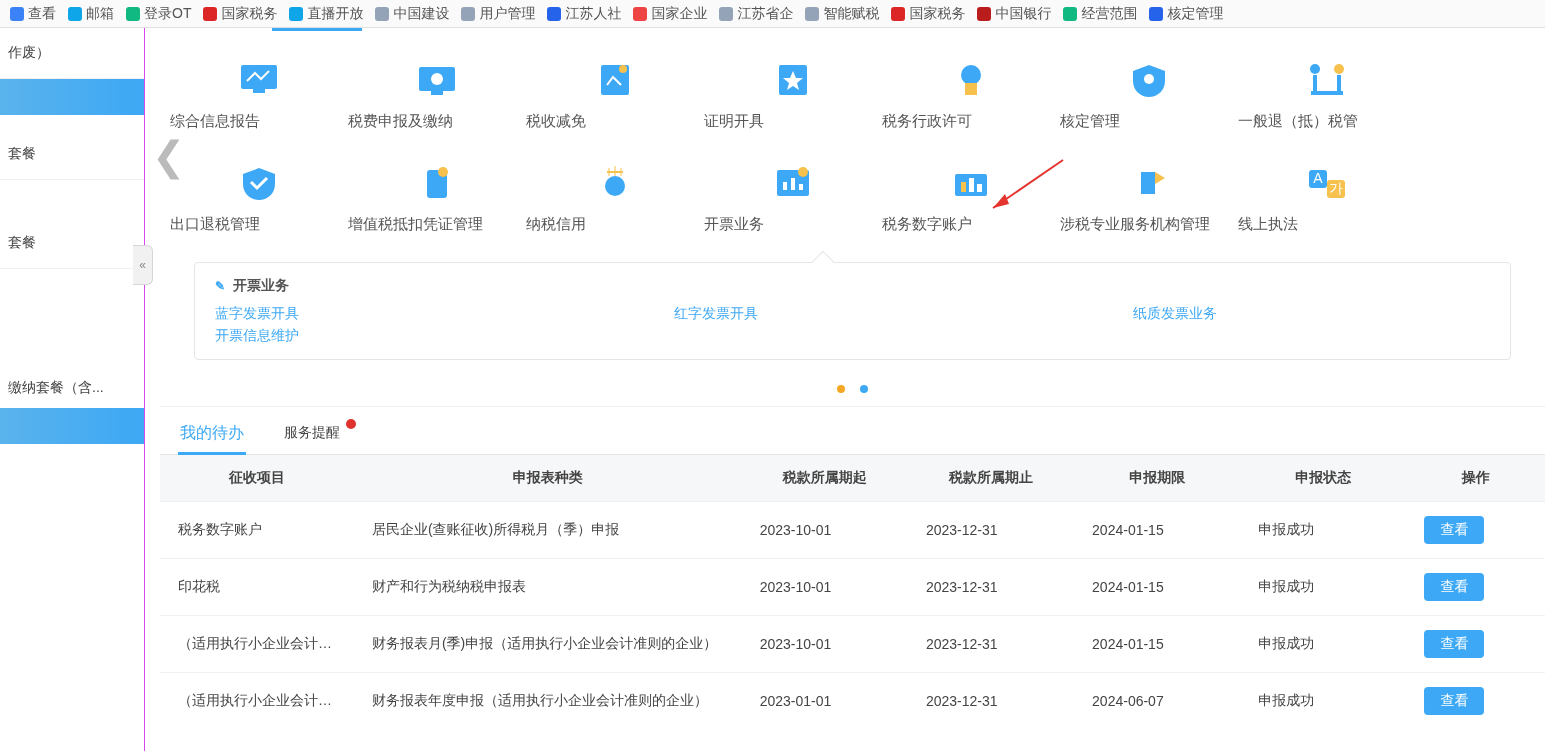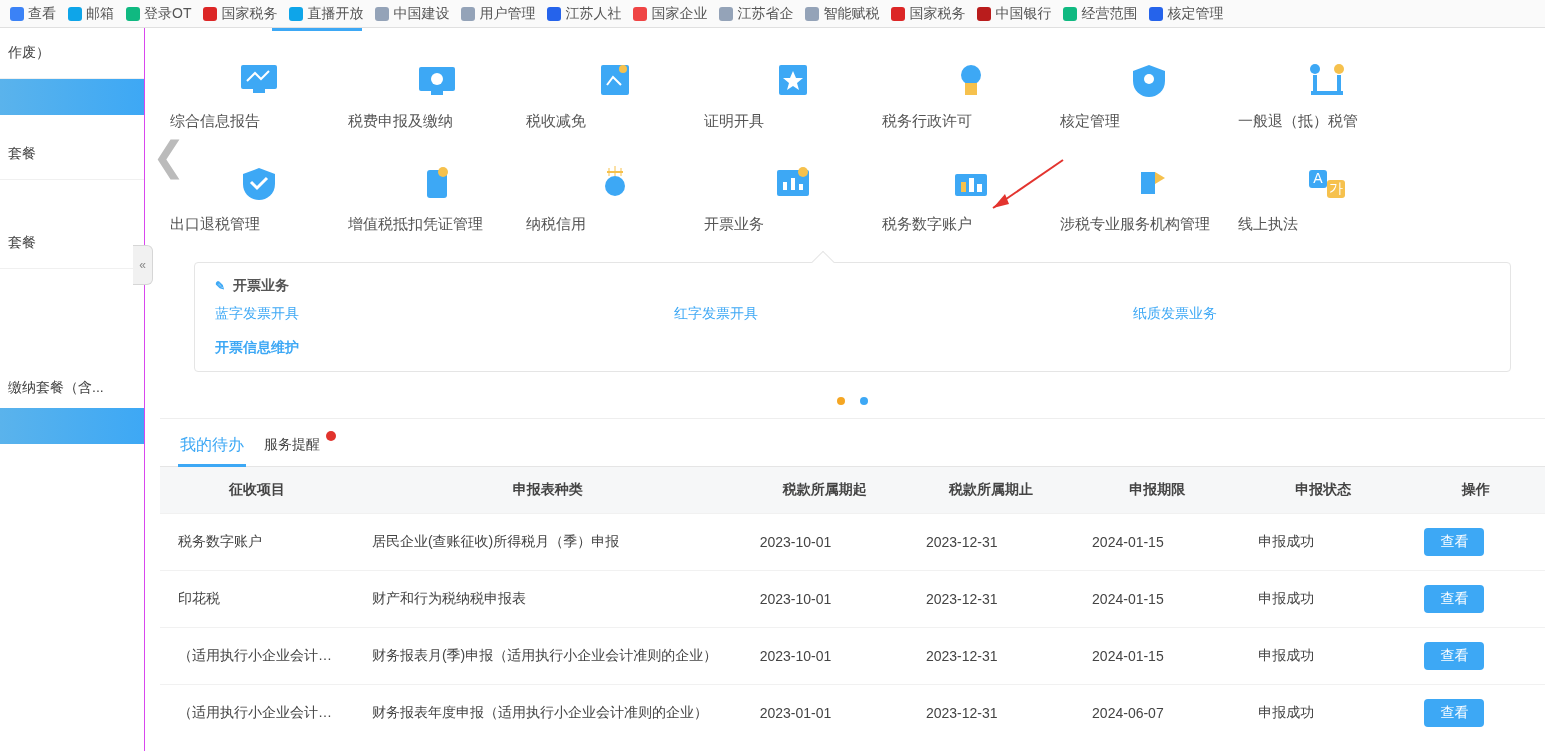--- a/index.html
+++ b/index.html
@@ -35,29 +35,29 @@
   
   .redarrow { position:absolute; }
 
   
   .subbox { margin:28px 24px 0 24px; border:1px solid #e5e5e5; border-radius:4px; position:relative; padding:14px 22px 14px 20px;}
   .subbox .notch { position:absolute; left:620px; top:-9px; width:16px; height:16px; background:#fff; border-left:1px solid #e5e5e5; border-top:1px solid #e5e5e5; transform:rotate(45deg); }
   .subbox .title { color:#555; font-weight:600; margin-bottom:10px;}
   .subbox .title .ed { color:var(--blue); margin-right:4px; font-size:12px;}
   .sublinks { display:flex; gap:4px;}
   .sublinks a { color:var(--blue); text-decoration:none; flex:0 0 455px; }
-  .sublinks2 { margin-top:16px;font-weight:bold;}
+  .sublinks2 { margin-top:4px;}
   .dots { text-align:center; margin:20px 0 10px;}
   .dots span { display:inline-block; width:8px; height:8px; border-radius:50%; background:#ddd; margin:0 6px;}
   .dots .o1{ background:#f5a623;}
   .dots .o2{ background:var(--blue);}
 
   
   .todo { margin-top:8px; border-top:1px solid #eee;}
-  .todo-tabs { display:flex; padding:10px 18px 0 18px; gap:16px; border-bottom:1px solid #e5e5e5;}
+  .todo-tabs { display:flex; padding:10px 18px 0 18px; gap:36px; border-bottom:1px solid #e5e5e5;}
   .todo-tabs .ttab { padding:6px 2px 10px 2px; cursor:pointer; color:#444; position:relative; font-size:16px;}
   .todo-tabs .active { color:var(--blue); }
   .todo-tabs .active::after { content:""; position:absolute; left:0; right:0; bottom:-1px; height:3px; background:var(--blue);}
   .todo-tabs .dotred { width:10px; height:10px; background:#e1332d; border-radius:50%; position:absolute; right:-14px; top:2px;}
 
   table.todo-table { width:100%; border-collapse:collapse; }
   .todo-table th { text-align:center; background:#f6f7f8; padding:14px 18px; color:#444; font-weight:600;}
   .todo-table td { padding:14px 18px; border-top:1px solid #f1f1f1; color:#444; white-space:nowrap; overflow:hidden; text-overflow:ellipsis;}
   .todo-table td.ell { max-width:180px;}
   .btn { background:var(--blue); color:#fff; border:none; border-radius:4px; padding:5px 16px; cursor:pointer; font-size:14px;}

